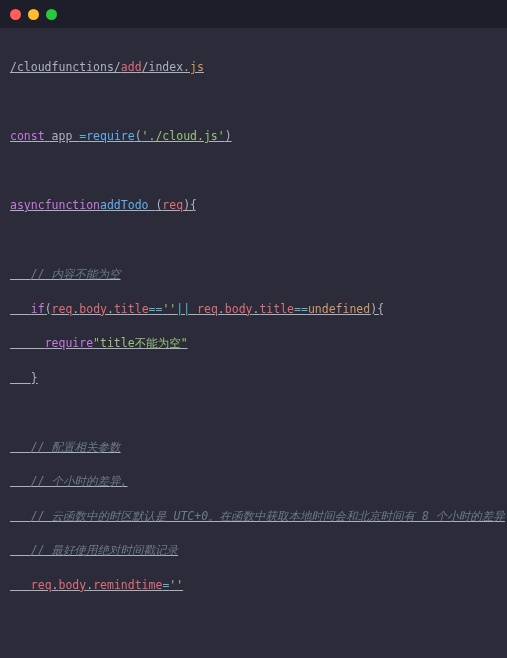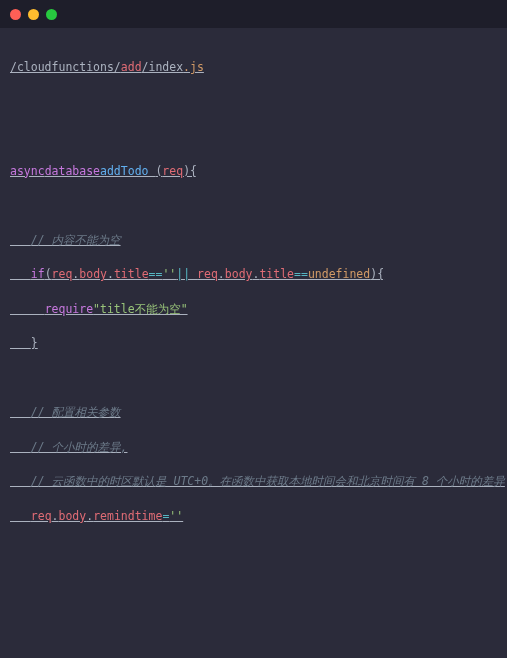--- a/index.html
+++ b/index.html
@@ -59,31 +59,33 @@
 
 <div class="window">
   <div class="titlebar">
     <div class="dot dot-red"></div>
     <div class="dot dot-yellow"></div>
     <div class="dot dot-green"></div>
   </div>
   <div class="code-area">
 <span class="line"><span class="c-default">/cloudfunctions/</span><span class="c-var">add</span><span class="c-default">/index</span><span class="c-orange">.js</span></span>
 <span class="line"></span>
+<span class="line"><span class="c-keyword">const</span><span class="c-default"> app </span><span class="c-op">=</span><span class="c-method">require</span><span class="c-punc">(</span><span class="c-string">'./cloud.js'</span><span class="c-punc">)</span></span>
 <span class="line"></span>
-<span class="line"><span class="c-keyword">async</span><span class="c-keyword">database</span><span class="c-method">addTodo </span><span class="c-punc">(</span><span class="c-var">req</span><span class="c-punc">){</span></span>
+<span class="line"><span class="c-keyword">async</span><span class="c-keyword">function</span><span class="c-method">addTodo </span><span class="c-punc">(</span><span class="c-var">req</span><span class="c-punc">){</span></span>
 <span class="line"></span>
 <span class="line">   <span class="c-comment">// 内容不能为空</span></span>
 <span class="line">   <span class="c-keyword">if</span><span class="c-punc">(</span><span class="c-var">req</span><span class="c-punc">.</span><span class="c-var">body</span><span class="c-punc">.</span><span class="c-var">title</span><span class="c-op">==</span><span class="c-string">''</span><span class="c-op">|| </span><span class="c-var">req</span><span class="c-punc">.</span><span class="c-var">body</span><span class="c-punc">.</span><span class="c-var">title</span><span class="c-op">==</span><span class="c-orange">undefined</span><span class="c-punc">){</span></span>
 <span class="line">     <span class="c-keyword">require</span><span class="c-string">"title不能为空"</span></span>
 <span class="line">   <span class="c-punc">}</span></span>
 <span class="line"></span>
 <span class="line">   <span class="c-comment">// 配置相关参数</span></span>
 <span class="line">   <span class="c-comment">// 个小时的差异,</span></span>
 <span class="line">   <span class="c-comment">// 云函数中的时区默认是 UTC+0。在函数中获取本地时间会和北京时间有 8 个小时的差异</span></span>
+<span class="line">   <span class="c-comment">// 最好使用绝对时间戳记录</span></span>
 <span class="line">   <span class="c-var">req</span><span class="c-punc">.</span><span class="c-var">body</span><span class="c-punc">.</span><span class="c-var">remindtime</span><span class="c-op">=</span><span class="c-string">''</span></span>
 
 
 
 
 
 
 
 
 

